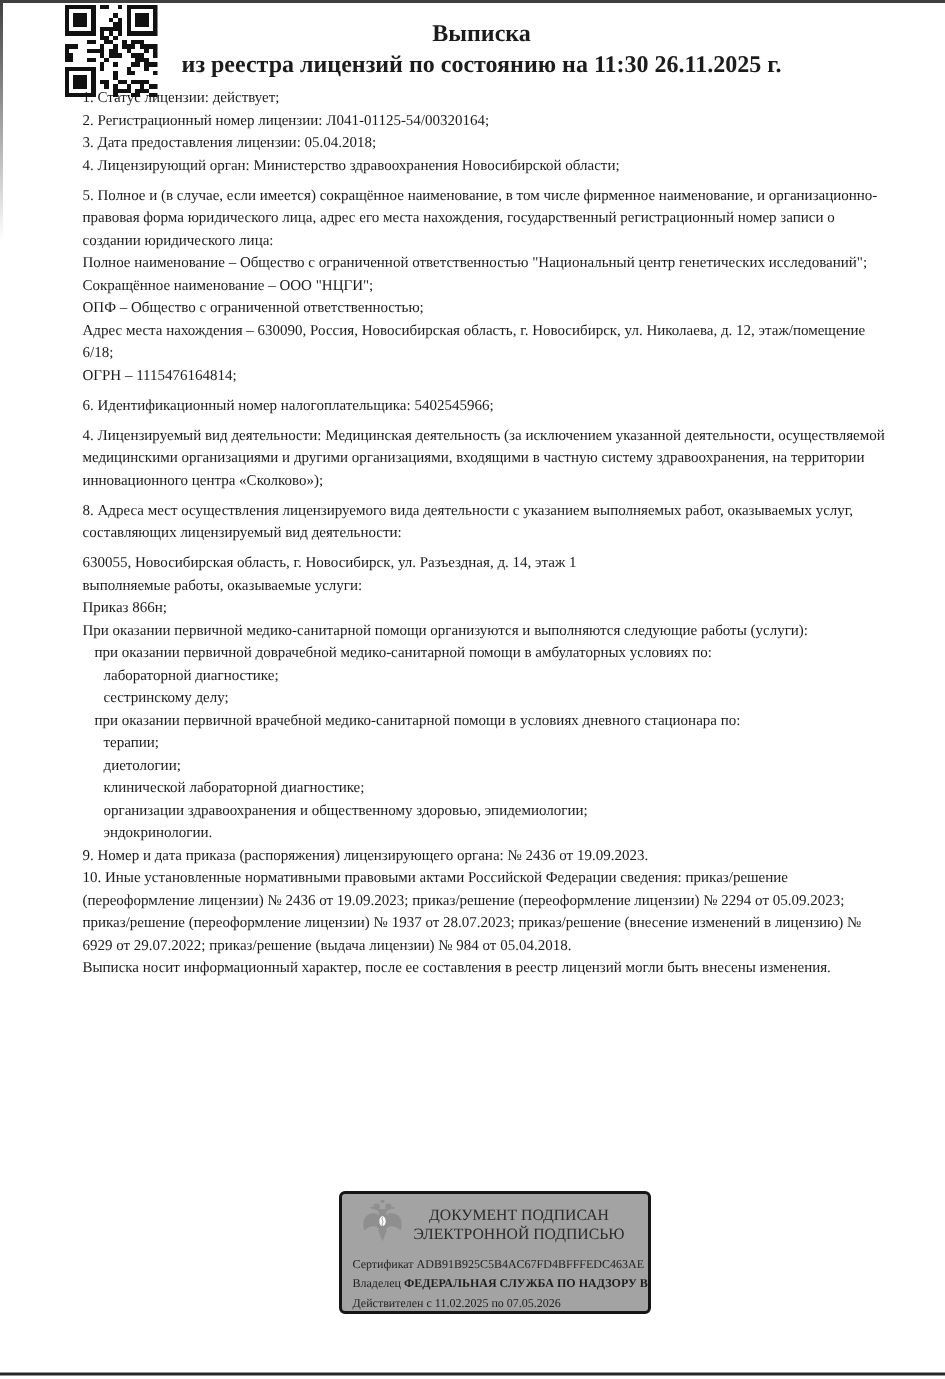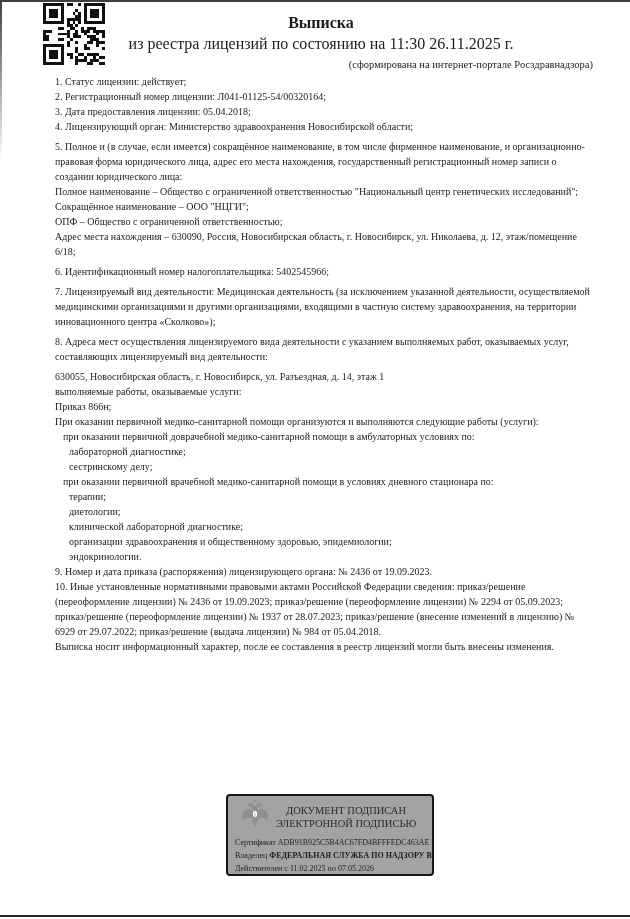--- a/index.html
+++ b/index.html
@@ -10,21 +10,21 @@
   }
   .edge-top    { position:absolute; top:0; left:0; width:630px; height:2px; background:#3f3f3f; }
   .edge-left   { position:absolute; top:0; left:0; width:2px; height:160px;
                  background:linear-gradient(#3f3f3f, rgba(63,63,63,0)); }
   .edge-bottom { position:absolute; top:915px; left:0; width:630px; height:2px; background:#262626; }
 
   .qr { position:absolute; left:43px; top:3px; width:62px; height:62px; }
 
   .doc-header { padding:13px 37px 0 49px; text-align:center; }
   .title1 { font-size:16px; font-weight:bold; line-height:20px; }
-  .title2 { font-size:16px; font-weight:normal; line-height:22px; }
+  .title2 { font-size:16px; font-weight:bold; line-height:22px; }
   .note   { text-align:right; font-size:10.5px; line-height:12px; margin-top:4px; color:#222; }
 
   .doc-body { margin:3px 39px 0 55px; width:536px; font-size:10px; line-height:15px; }
   .doc-body p { margin:0; }
   .doc-body p.gap { margin-top:5px; }
   .indent-1 { text-indent:8px; }
   .indent-2 { text-indent:14px; }
 
   .stamp {
     position:absolute; left:226px; top:794px; width:208px; height:82px;
@@ -252,35 +252,35 @@
       <rect x="11" y="20" width="1" height="1" fill="#111111"></rect>
       <rect x="15" y="20" width="1" height="1" fill="#111111"></rect>
       <rect x="16" y="20" width="1" height="1" fill="#111111"></rect>
       <rect x="19" y="20" width="1" height="1" fill="#111111"></rect>
       <rect x="20" y="20" width="1" height="1" fill="#111111"></rect>
     </svg>
 
   <div class="doc-header">
     <div class="title1">Выписка</div>
     <div class="title2">из реестра лицензий по состоянию на 11:30 26.11.2025 г.</div>
-    <div class="note">(сформирована на интернет-портале Росздравнадзора)</div>
   </div>
 
   <div class="doc-body">
       <p class="indent-0">1. Статус лицензии: действует;</p>
       <p class="indent-0">2. Регистрационный номер лицензии: Л041-01125-54/00320164;</p>
       <p class="indent-0">3. Дата предоставления лицензии: 05.04.2018;</p>
       <p class="indent-0">4. Лицензирующий орган: Министерство здравоохранения Новосибирской области;</p>
       <p class="indent-0 gap">5. Полное и (в случае, если имеется) сокращённое наименование, в том числе фирменное наименование, и организационно-правовая форма юридического лица, адрес его места нахождения, государственный регистрационный номер записи о создании юридического лица:</p>
       <p class="indent-0">Полное наименование – Общество с ограниченной ответственностью "Национальный центр генетических исследований";</p>
       <p class="indent-0">Сокращённое наименование – ООО "НЦГИ";</p>
       <p class="indent-0">ОПФ – Общество с ограниченной ответственностью;</p>
       <p class="indent-0">Адрес места нахождения – 630090, Россия, Новосибирская область, г. Новосибирск, ул. Николаева, д. 12, этаж/помещение 6/18;</p>
+      <p class="indent-0">ОГРН – 1115476164814;</p>
       <p class="indent-0 gap">6. Идентификационный номер налогоплательщика: 5402545966;</p>
-      <p class="indent-0 gap">7. Лицензируемый вид деятельности: Медицинская деятельность (за исключением указанной деятельности, осуществляемой медицинскими организациями и другими организациями, входящими в частную систему здравоохранения, на территории инновационного центра «Сколково»);</p>
+      <p class="indent-0 gap">4. Лицензируемый вид деятельности: Медицинская деятельность (за исключением указанной деятельности, осуществляемой медицинскими организациями и другими организациями, входящими в частную систему здравоохранения, на территории инновационного центра «Сколково»);</p>
       <p class="indent-0 gap">8. Адреса мест осуществления лицензируемого вида деятельности с указанием выполняемых работ, оказываемых услуг, составляющих лицензируемый вид деятельности:</p>
       <p class="indent-0 gap">630055, Новосибирская область, г. Новосибирск, ул. Разъездная, д. 14, этаж 1</p>
       <p class="indent-0">выполняемые работы, оказываемые услуги:</p>
       <p class="indent-0">Приказ 866н;</p>
       <p class="indent-0">При оказании первичной медико-санитарной помощи организуются и выполняются следующие работы (услуги):</p>
       <p class="indent-1">при оказании первичной доврачебной медико-санитарной помощи в амбулаторных условиях по:</p>
       <p class="indent-2">лабораторной диагностике;</p>
       <p class="indent-2">сестринскому делу;</p>
       <p class="indent-1">при оказании первичной врачебной медико-санитарной помощи в условиях дневного стационара по:</p>
       <p class="indent-2">терапии;</p>

